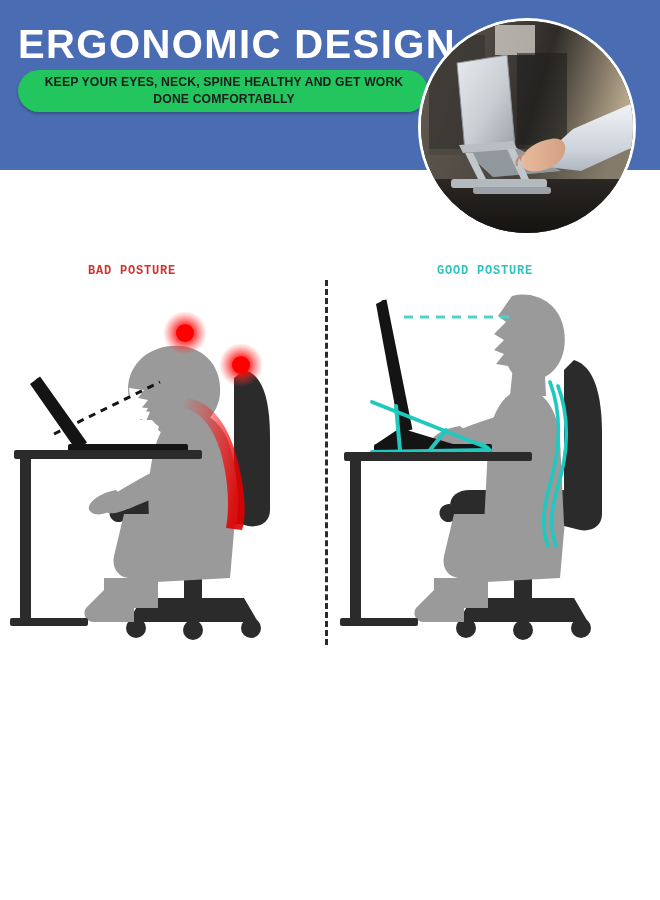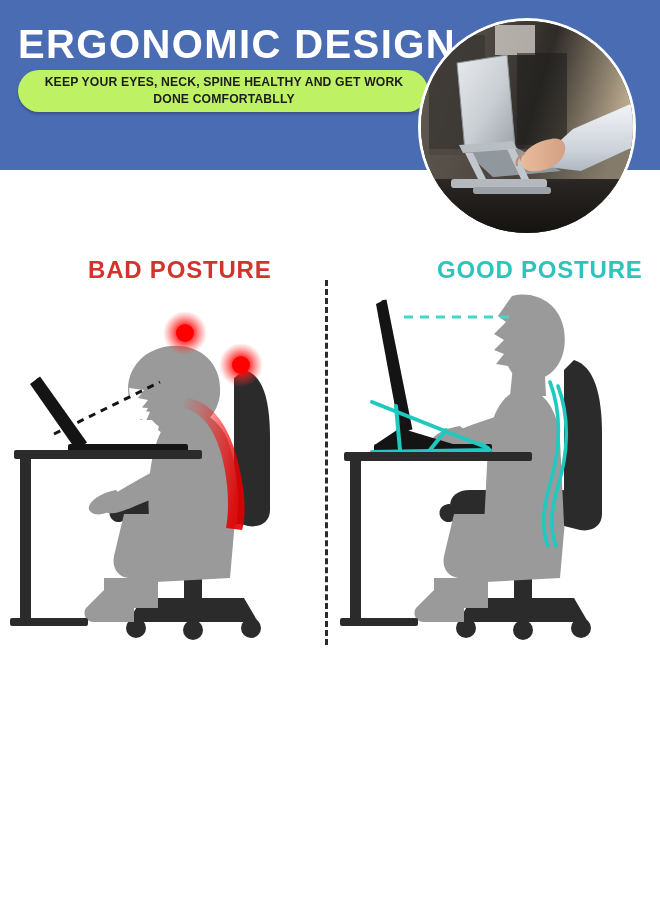--- a/index.html
+++ b/index.html
@@ -35,21 +35,21 @@
     letter-spacing: 1.4px;
     line-height: 44px;
     white-space: nowrap;
   }
   #subtitle-pill {
     position: absolute;
     left: 18px;
     top: 70px;
     width: 410px;
     height: 42px;
-    background: #bef264;
+    background: #22c55e;
     border-radius: 21px;
     box-shadow: 0 2px 3px rgba(0,0,0,0.25);
     overflow: hidden;
   }
   #subtitle-text {
     position: absolute;
     left: 10px;
     top: 4px;
     width: 392px;
     text-align: center;
@@ -71,25 +71,26 @@
     border: 3px solid #ffffff;
     overflow: hidden;
     box-sizing: border-box;
     background: #3a3a38;
   }
   .photo-layer { position: absolute; }
 
   
   .posture-heading {
     position: absolute;
-    top: 256px;
-    font-size: 24px;
+    top: 264px;
+    font-size: 12px;
     font-weight: bold;
     letter-spacing: 0.8px;
     white-space: nowrap;
+    font-family: Liberation Mono, monospace;
   }
   #bad-heading { left: 88px; color: #d0342c; }
   #good-heading { left: 417px; color: #2dc4bd; margin-left: 20px; }
 
   
   #bad-panel, #good-panel {
     position: absolute;
     top: 278px;
     width: 320px;
     height: 375px;

